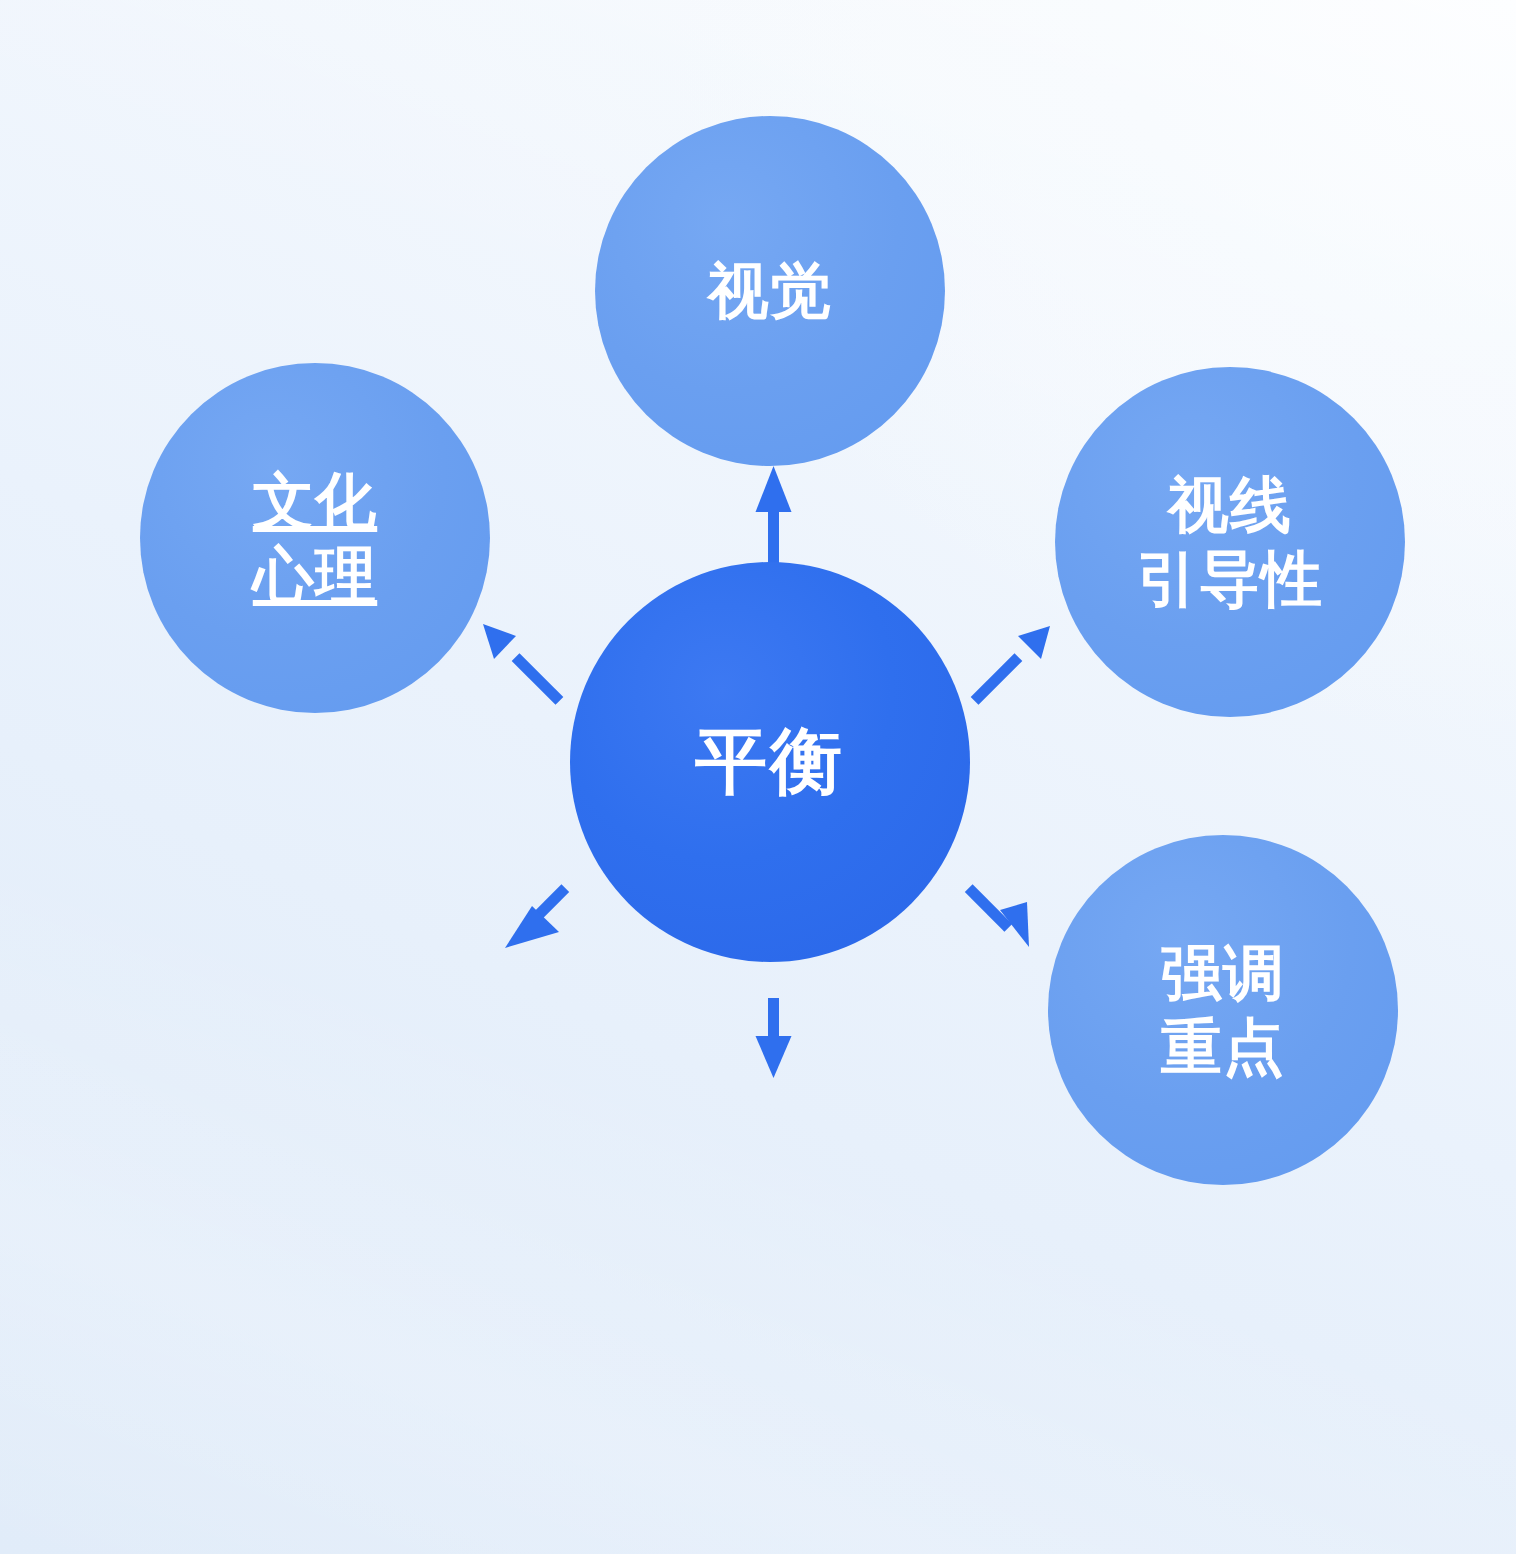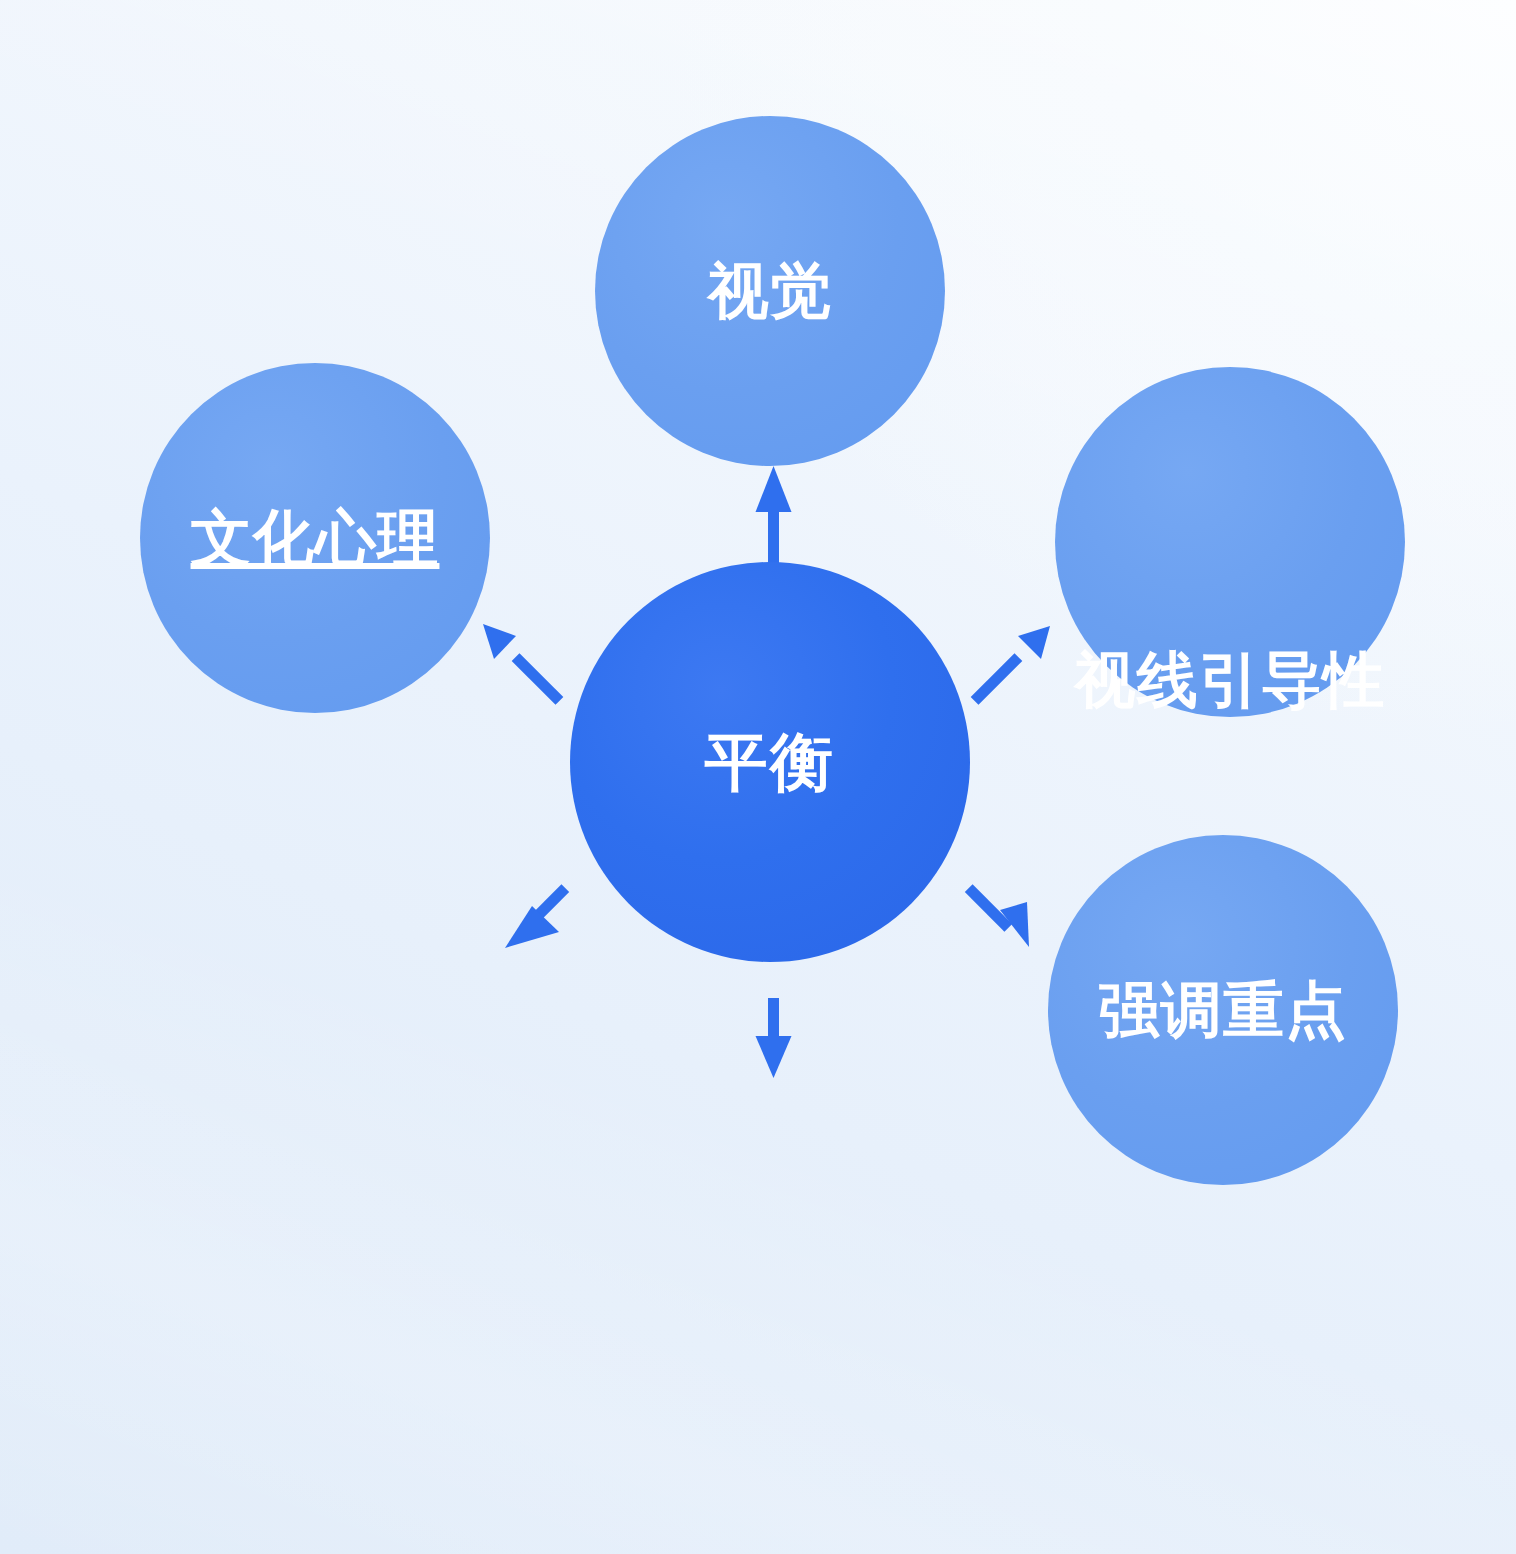--- a/index.html
+++ b/index.html
@@ -52,49 +52,50 @@
     top: 0;
     width: 1516px;
     height: 1554px;
     pointer-events: none;
   }
 
   .node {
     position: absolute;
     border-radius: 50%;
     display: flex;
+    flex-direction: column;
     align-items: center;
     justify-content: center;
     text-align: center;
     color: #ffffff;
     font-weight: 700;
     line-height: 1.22;
     letter-spacing: 0.02em;
     box-sizing: border-box;
   }
 
   .node-center {
     width: 400px;
     height: 400px;
     left: 570px;
     top: 562px;
     background: radial-gradient(circle at 38% 32%, #3d79f2 0%, #2f6fee 46%, #2a66e8 100%);
-    font-size: 63px;
+    font-size: 72px;
     letter-spacing: 0.04em;
   }
 
   .node-sat {
     width: 350px;
     height: 350px;
     background: radial-gradient(circle at 38% 30%, #76a8f3 0%, #6a9ff0 52%, #629af0 100%);
     font-size: 61px;
   }
 
   .node-top        { left: 595px;  top: 116px;  }
-  .node-upper-right{ left: 1055px; top: 367px; align-items: flex-end;  }
+  .node-upper-right{ left: 1055px; top: 367px;  }
   .node-lower-right{ left: 1048px; top: 835px;  }
   .node-bottom     { left: 600px;  top: 1124px; }
   .node-lower-left { left: 147px;  top: 861px;  }
   .node-upper-left { left: 140px;  top: 363px; text-decoration: underline;  }
 
   .node-line { display: block; white-space: nowrap; }
 </style>
 </head>
 <body>
 

